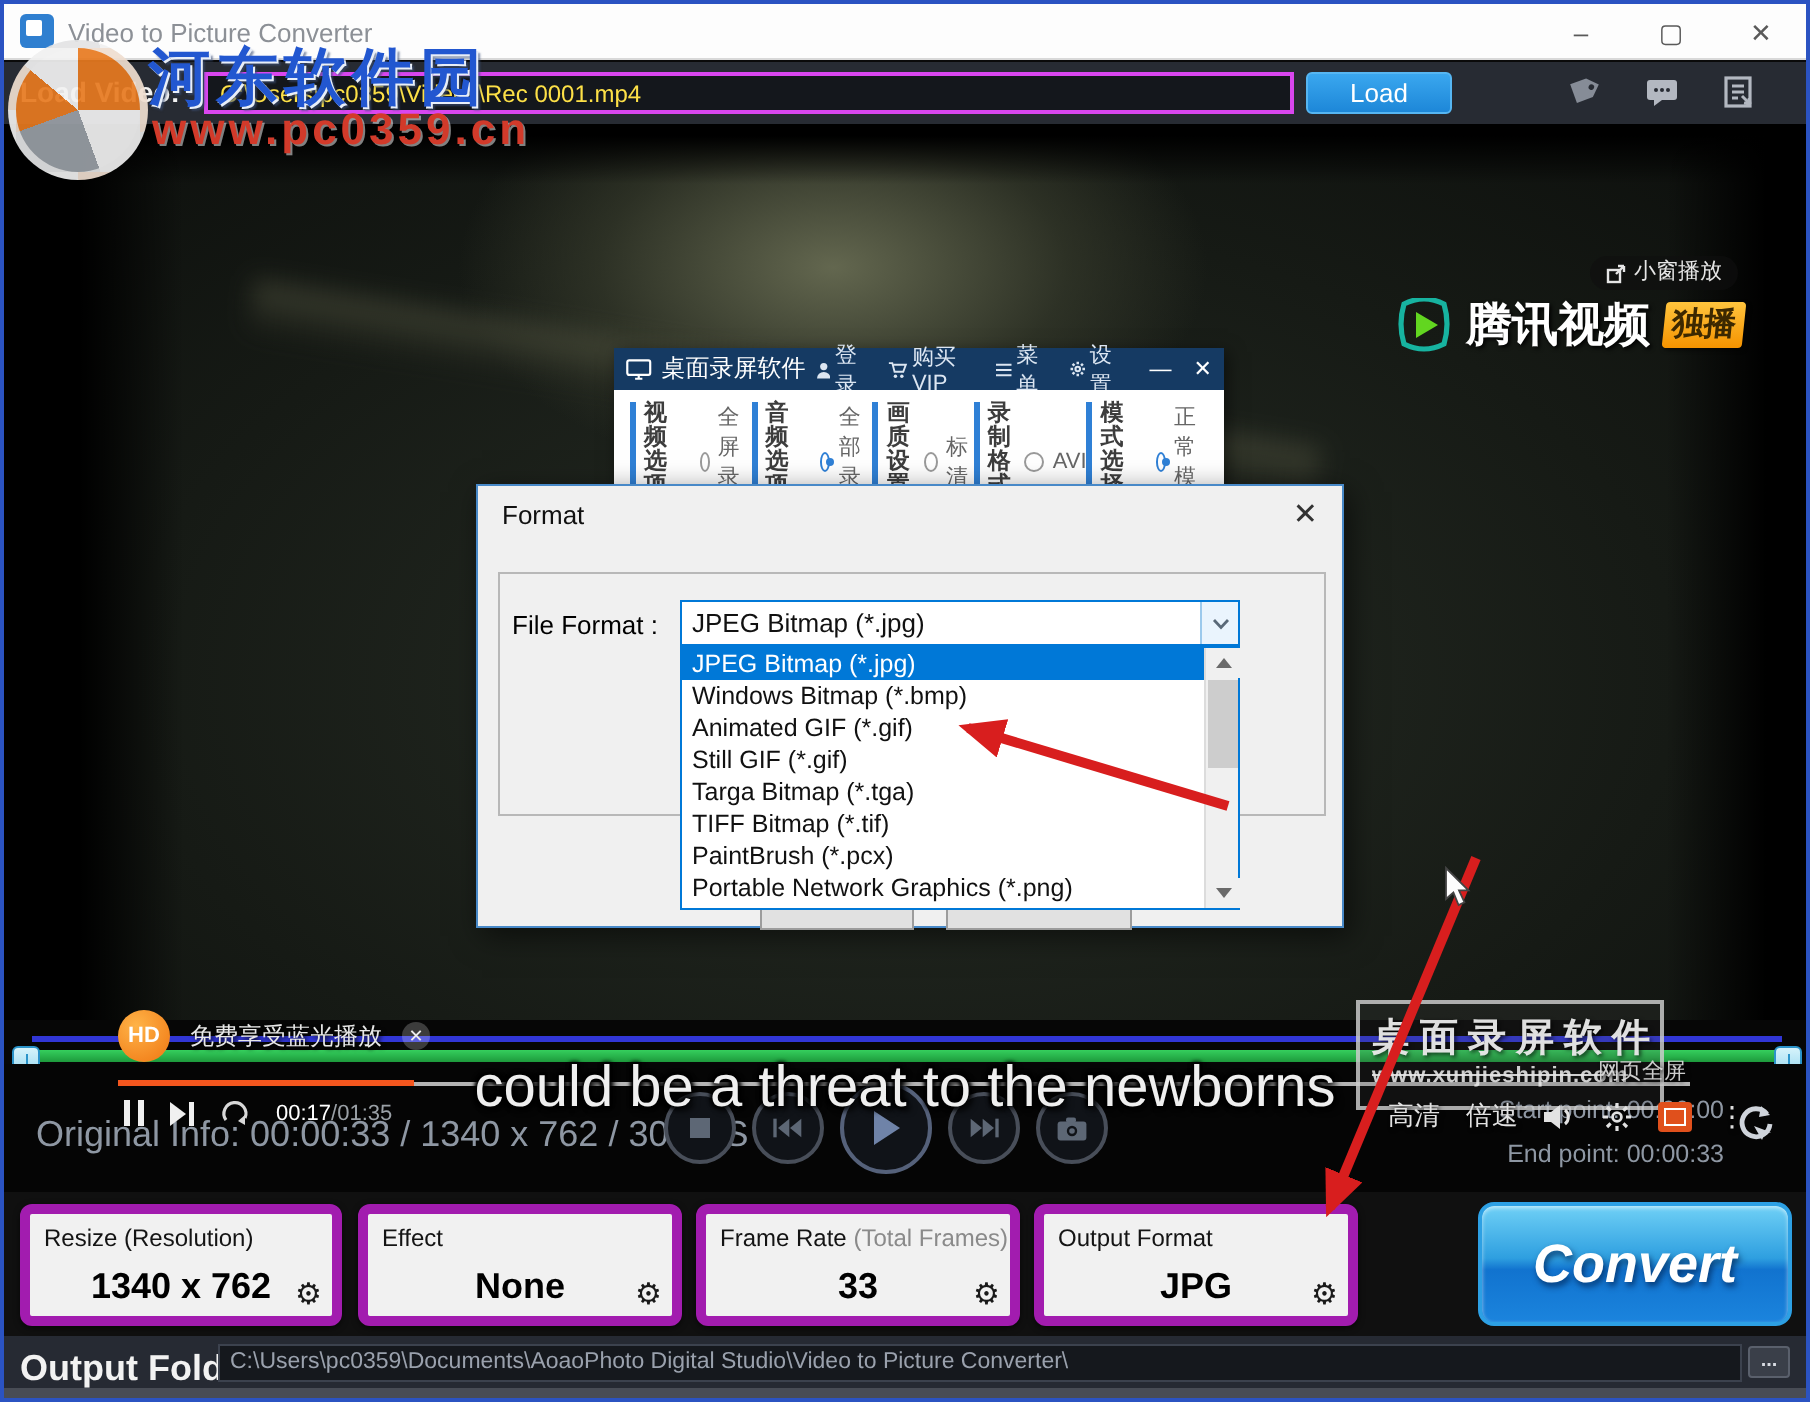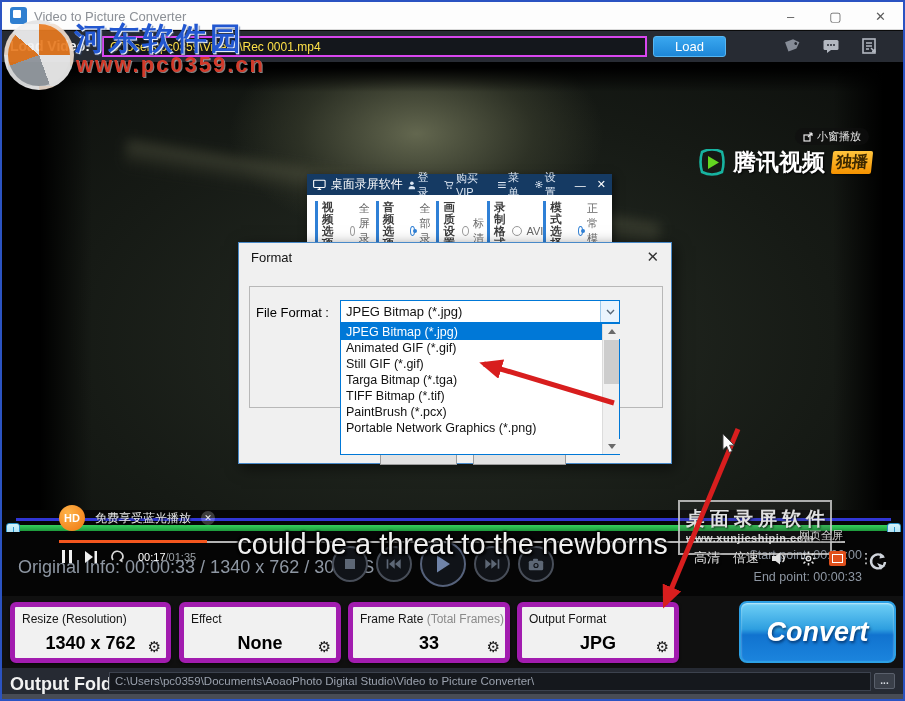--- a/index.html
+++ b/index.html
@@ -344,20 +344,21 @@
     <div class="combo">
       <div class="combo-text">JPEG Bitmap (*.jpg)</div>
       <div class="combo-btn">
         <svg width="9" height="6" viewBox="0 0 9 6">
             <path d="M1,1 L4.5,4.7 L8,1" fill="none" stroke="#5a6978" stroke-width="1.4"></path>
           </svg>
       </div>
     </div>
     <div class="droplist">
       <div class="drop-item sel">JPEG Bitmap (*.jpg)</div>
+      <div class="drop-item">Windows Bitmap (*.bmp)</div>
       <div class="drop-item">Animated GIF (*.gif)</div>
       <div class="drop-item">Still GIF (*.gif)</div>
       <div class="drop-item">Targa Bitmap (*.tga)</div>
       <div class="drop-item">TIFF Bitmap (*.tif)</div>
       <div class="drop-item">PaintBrush (*.pcx)</div>
       <div class="drop-item">Portable Network Graphics (*.png)</div>
       <div class="scrollbar">
         <div class="sb-btn sb-up">
             <span class="tri-up"></span>
           </div>

